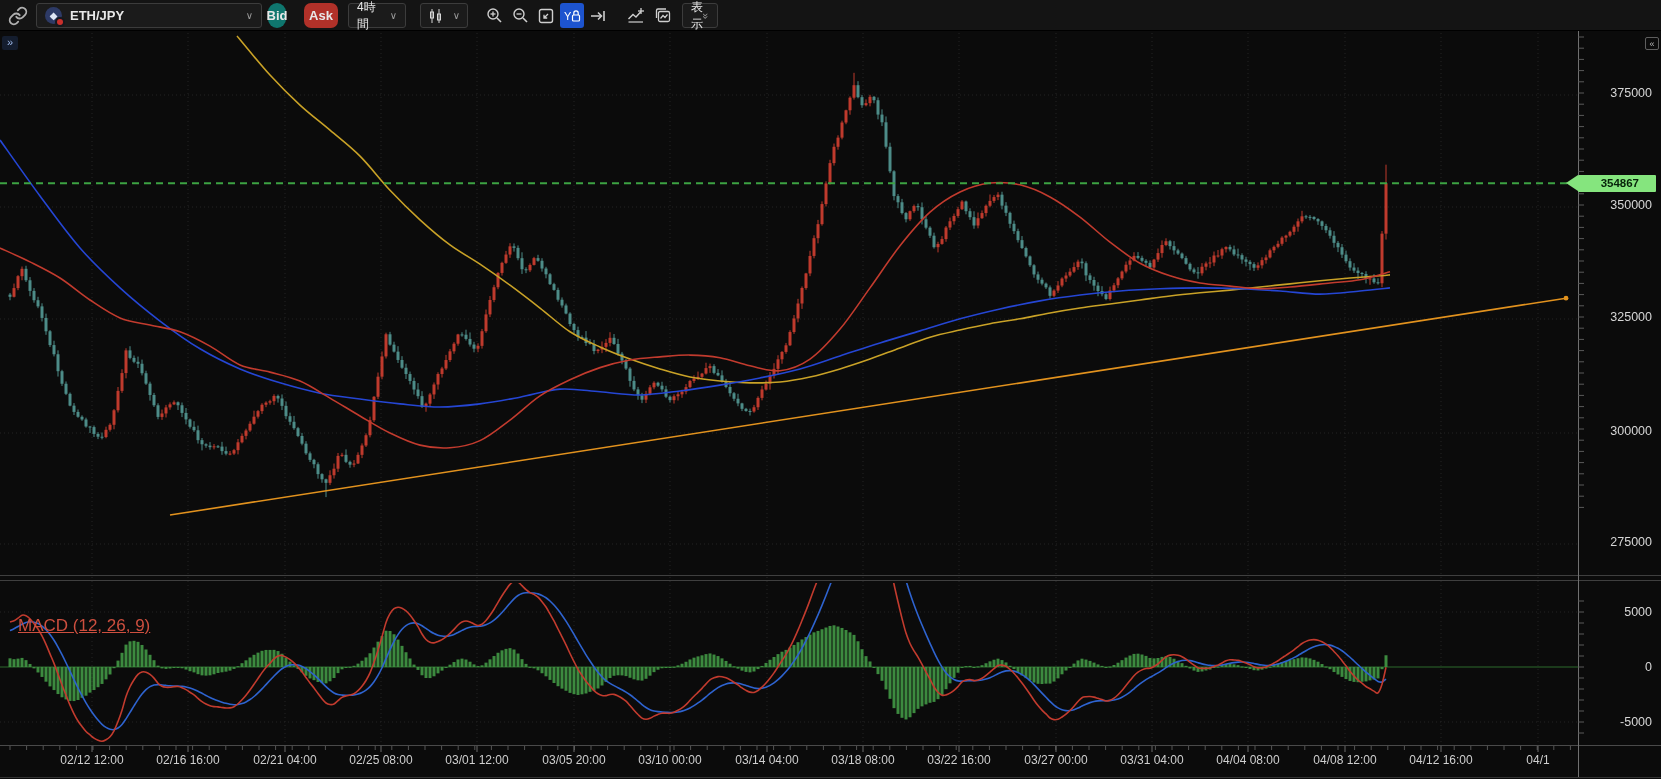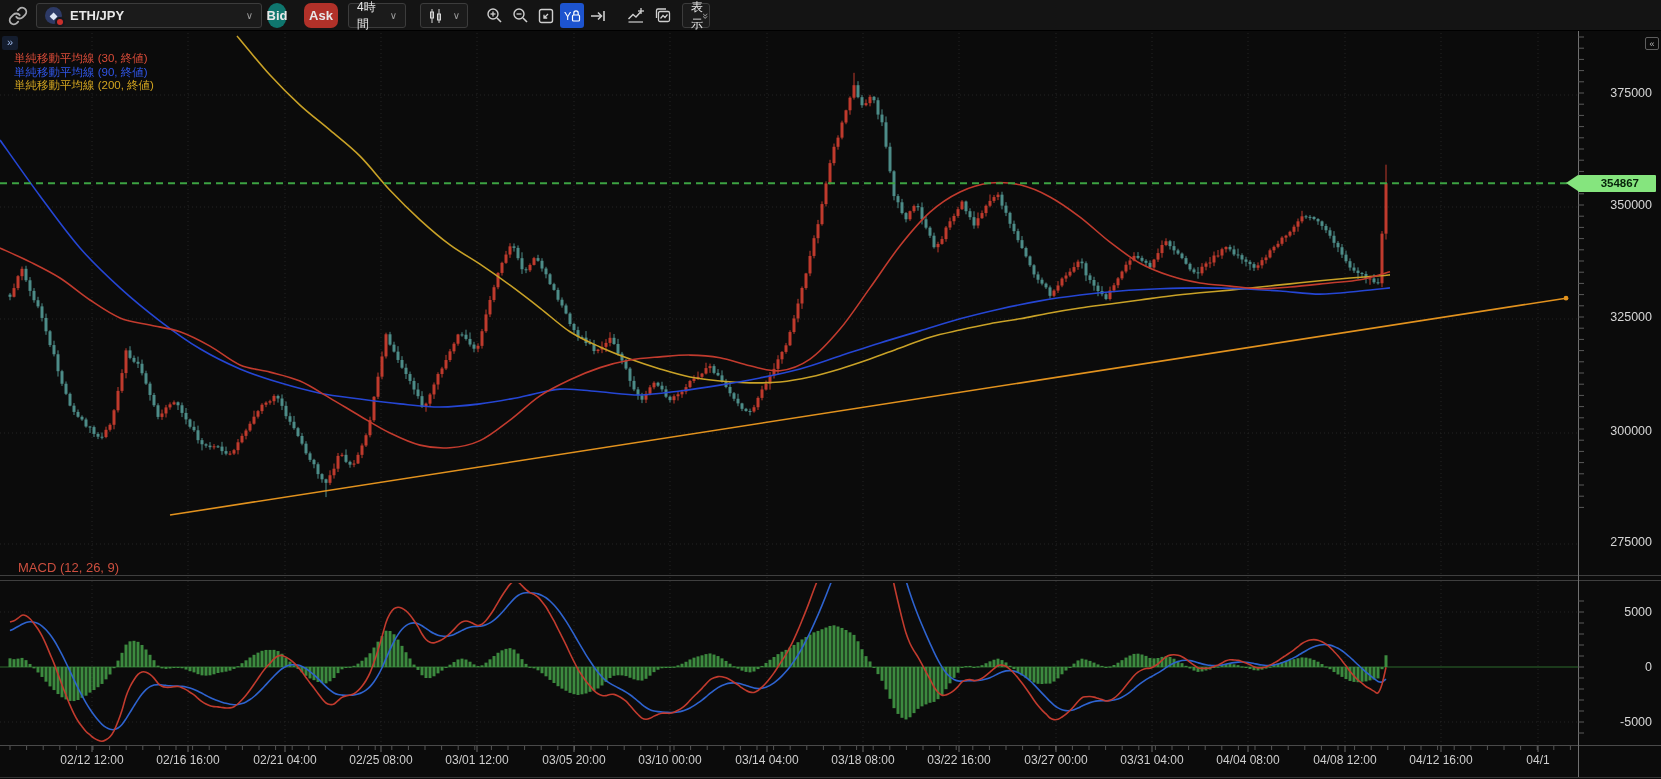--- a/index.html
+++ b/index.html
@@ -28,35 +28,35 @@
   .caret { color:#9a9a9a; font-size:10px; margin-left:6px; }
   .bid-btn { left:268px; width:18px; justify-content:center; background:#0f766e;
     border-radius:10px; font-weight:bold; font-size:13px; cursor:pointer; }
   .ask-btn { left:304px; width:34px; justify-content:center; background:#b13129;
     border-radius:7px; font-weight:bold; font-size:13px; cursor:pointer; }
   .tf-select { left:348px; width:58px; padding:0 8px; justify-content:space-between; cursor:pointer; }
   .ct-select { left:420px; width:48px; padding:0 7px; justify-content:space-between; cursor:pointer; }
   .icon-btn { width:24px; justify-content:center; background:transparent;
     border-radius:3px; cursor:pointer; }
   .icon-btn.active { background:#1d54cf; }
-  .disp-btn { left:682px; width:28px; padding:5px 8px; justify-content:space-between;
+  .disp-btn { left:682px; width:36px; padding:5px 8px; justify-content:space-between;
     background:#1b1b1b; border:1px solid #3c3c3c; border-radius:3px; cursor:pointer; }
   .dblchev { display:inline-block; transform:rotate(90deg); color:#9a9a9a; font-size:11px; }
   svg.ic { display:block; }
 
   
   .collapse-l { position:absolute; left:2px; top:36px; width:16px; height:14px;
     color:#9db7e8; font-size:11px; line-height:13px; text-align:center;
     background:#141d2e; border-radius:2px; cursor:pointer; z-index:4; }
   .collapse-r { position:absolute; left:1645px; top:37px; width:14px; height:13px;
     color:#b8b8b8; font-size:9px; line-height:12px; text-align:center;
     border:1px solid #5e5e5e; border-radius:2px; cursor:pointer; z-index:4; }
   .legend { position:absolute; left:14px; top:52px; z-index:4; font-size:11.5px; line-height:13.5px; }
   .legend div { cursor:pointer; }
-  .macd-label { position:absolute; left:18px; top:560px; z-index:4; font-size:13px; cursor:pointer; }
+  .macd-label { position:absolute; left:18px; top:616px; z-index:4; font-size:17px; cursor:pointer;text-decoration:underline; }
   .price-badge { position:absolute; left:1578px; top:175px; width:78px; height:17px;
     z-index:4; display:flex; align-items:center; justify-content:flex-end;
     padding-right:17px; font-size:11.5px; font-weight:bold; border-radius:1px; }
   .price-badge .tip { position:absolute; left:-12px; top:0; width:0; height:0;
     border-top:8.5px solid transparent; border-bottom:8.5px solid transparent; }
 </style>
 </head>
 <body>
 
 <div id="stage">
@@ -1439,25 +1439,20 @@
 
     <div class="tb disp-btn">
       <span>表示</span>
       <span class="dblchev">»</span>
     </div>
   </div>
 
   <div class="collapse-l">»</div>
   <div class="collapse-r">«</div>
 
-  <div class="legend">
-    <div id="lg30" style="color: rgb(217, 75, 56);">単純移動平均線 (30, 終値)</div>
-    <div id="lg90" style="color: rgb(48, 86, 232);">単純移動平均線 (90, 終値)</div>
-    <div id="lg200" style="color: rgb(211, 165, 32);">単純移動平均線 (200, 終値)</div>
-  </div>
 
   <div class="macd-label" id="macdlg" style="color: rgb(205, 79, 63);">MACD (12, 26, 9)</div>
 
   <div class="price-badge" id="badge" style="background: rgb(133, 229, 126); color: rgb(7, 35, 10); top: 174.696px;">
     <span class="tip" id="badgetip" style="border-right: 12px solid rgb(133, 229, 126);"></span>
     <span>354867</span>
   </div>
 </div>
 
 </body></html>

